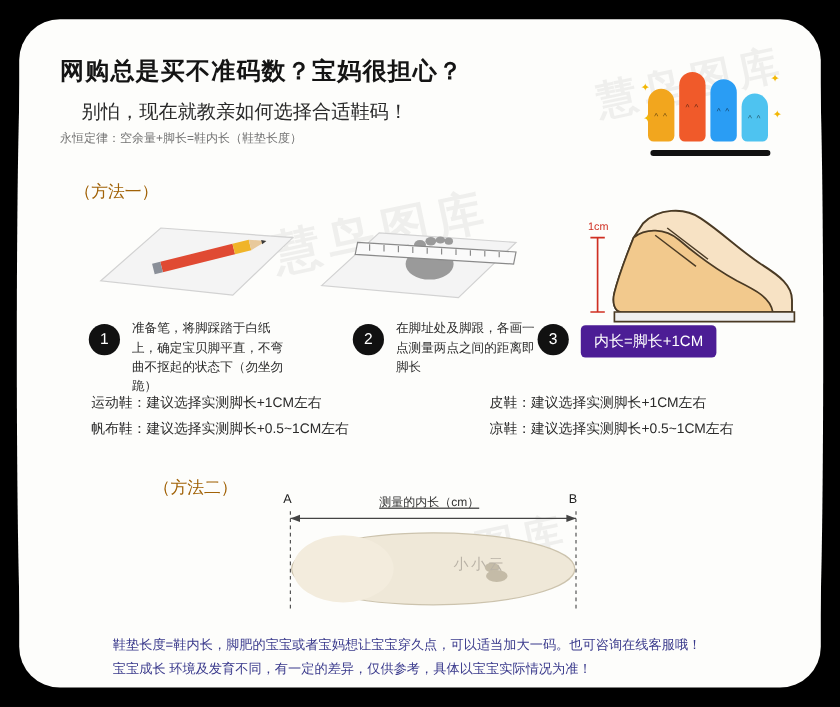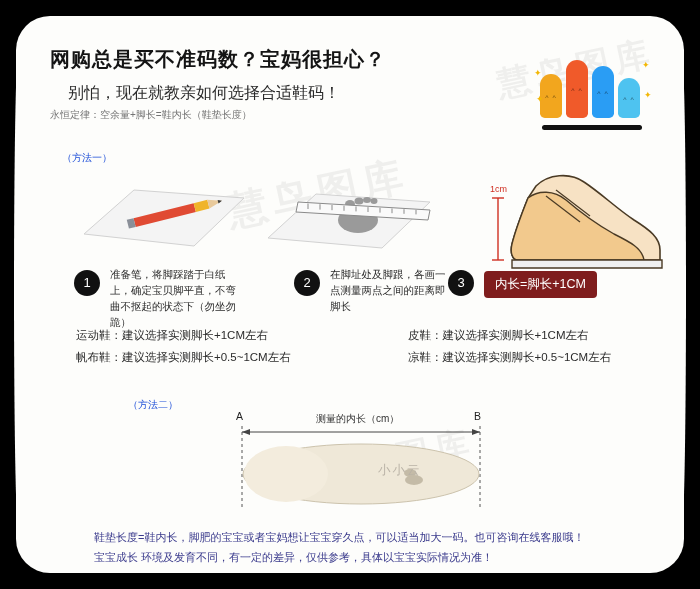--- a/index.html
+++ b/index.html
@@ -89,22 +89,22 @@
     border-radius: 3px;
   }
   .logo .spark {
     position: absolute;
     color: #f2b705;
     font-size: 9px;
   }
 
   .method-label {
     position: absolute;
-    font-size: 10px;
-    color: #1d4ed8;
+    font-size: 14px;
+    color: #a16207;
   }
   #method1-label { left: 46px; top: 135px; }
   #method2-label { left: 76px; top: 382px; margin-left: 36px; }
 
   
   .step-num {
     position: absolute;
     width: 26px; height: 26px;
     border-radius: 50%;
     background: #111;
@@ -124,21 +124,21 @@
   
   .illus { position: absolute; }
   #illus-paper { left: 56px; top: 160px; width: 180px; height: 80px; }
   #illus-ruler { left: 246px; top: 160px; width: 175px; height: 80px; }
   #illus-shoe  { left: 468px; top: 152px; width: 190px; height: 110px; }
 
   
   .badge {
     position: absolute;
     left: 468px; top: 255px;
-    background: #7f1d1d;
+    background: #4c1d95;
     color: #fff;
     font-size: 12.5px;
     padding: 5px 11px;
     border-radius: 4px;
   }
 
   .rec-row {
     position: absolute;
     font-size: 11.5px;
     color: #2b2b2b;
@@ -309,21 +309,21 @@
         <line x1="14" y1="20" x2="252" y2="20" stroke="#444" stroke-width="1"></line>
         <polygon points="14,20 22,17 22,23" fill="#444"></polygon>
         <polygon points="252,20 244,17 244,23" fill="#444"></polygon>
         <ellipse cx="133" cy="62" rx="118" ry="30" fill="#efe8d8" stroke="#ccc3ad" stroke-width="1"></ellipse>
         <ellipse cx="58" cy="62" rx="42" ry="28" fill="#f3ecdd" stroke="none"></ellipse>
         <g fill="#bdb49f" opacity="0.85">
           <ellipse cx="186" cy="68" rx="9" ry="5"></ellipse>
           <ellipse cx="182" cy="61" rx="6" ry="4"></ellipse>
         </g>
       </svg>
-      <div class="dim-label" style="left:88px; top:0px;">测量的内长（cm）</div>
+      <div class="dim-label" style="left:88px; top:0px;text-decoration:underline;">测量的内长（cm）</div>
       <div class="ab" style="left:8px; top:-2px;">A</div>
       <div class="ab" style="left:246px; top:-2px;">B</div>
       <div class="brand-text" style="left:150px; top:50px;">小小云</div>
     </div>
 
     <div class="footer-line" id="footer-0">鞋垫长度=鞋内长，脚肥的宝宝或者宝妈想让宝宝穿久点，可以适当加大一码。也可咨询在线客服哦！</div>
     <div class="footer-line" id="footer-1">宝宝成长 环境及发育不同，有一定的差异，仅供参考，具体以宝宝实际情况为准！</div>
 
   </div>
 </div>

